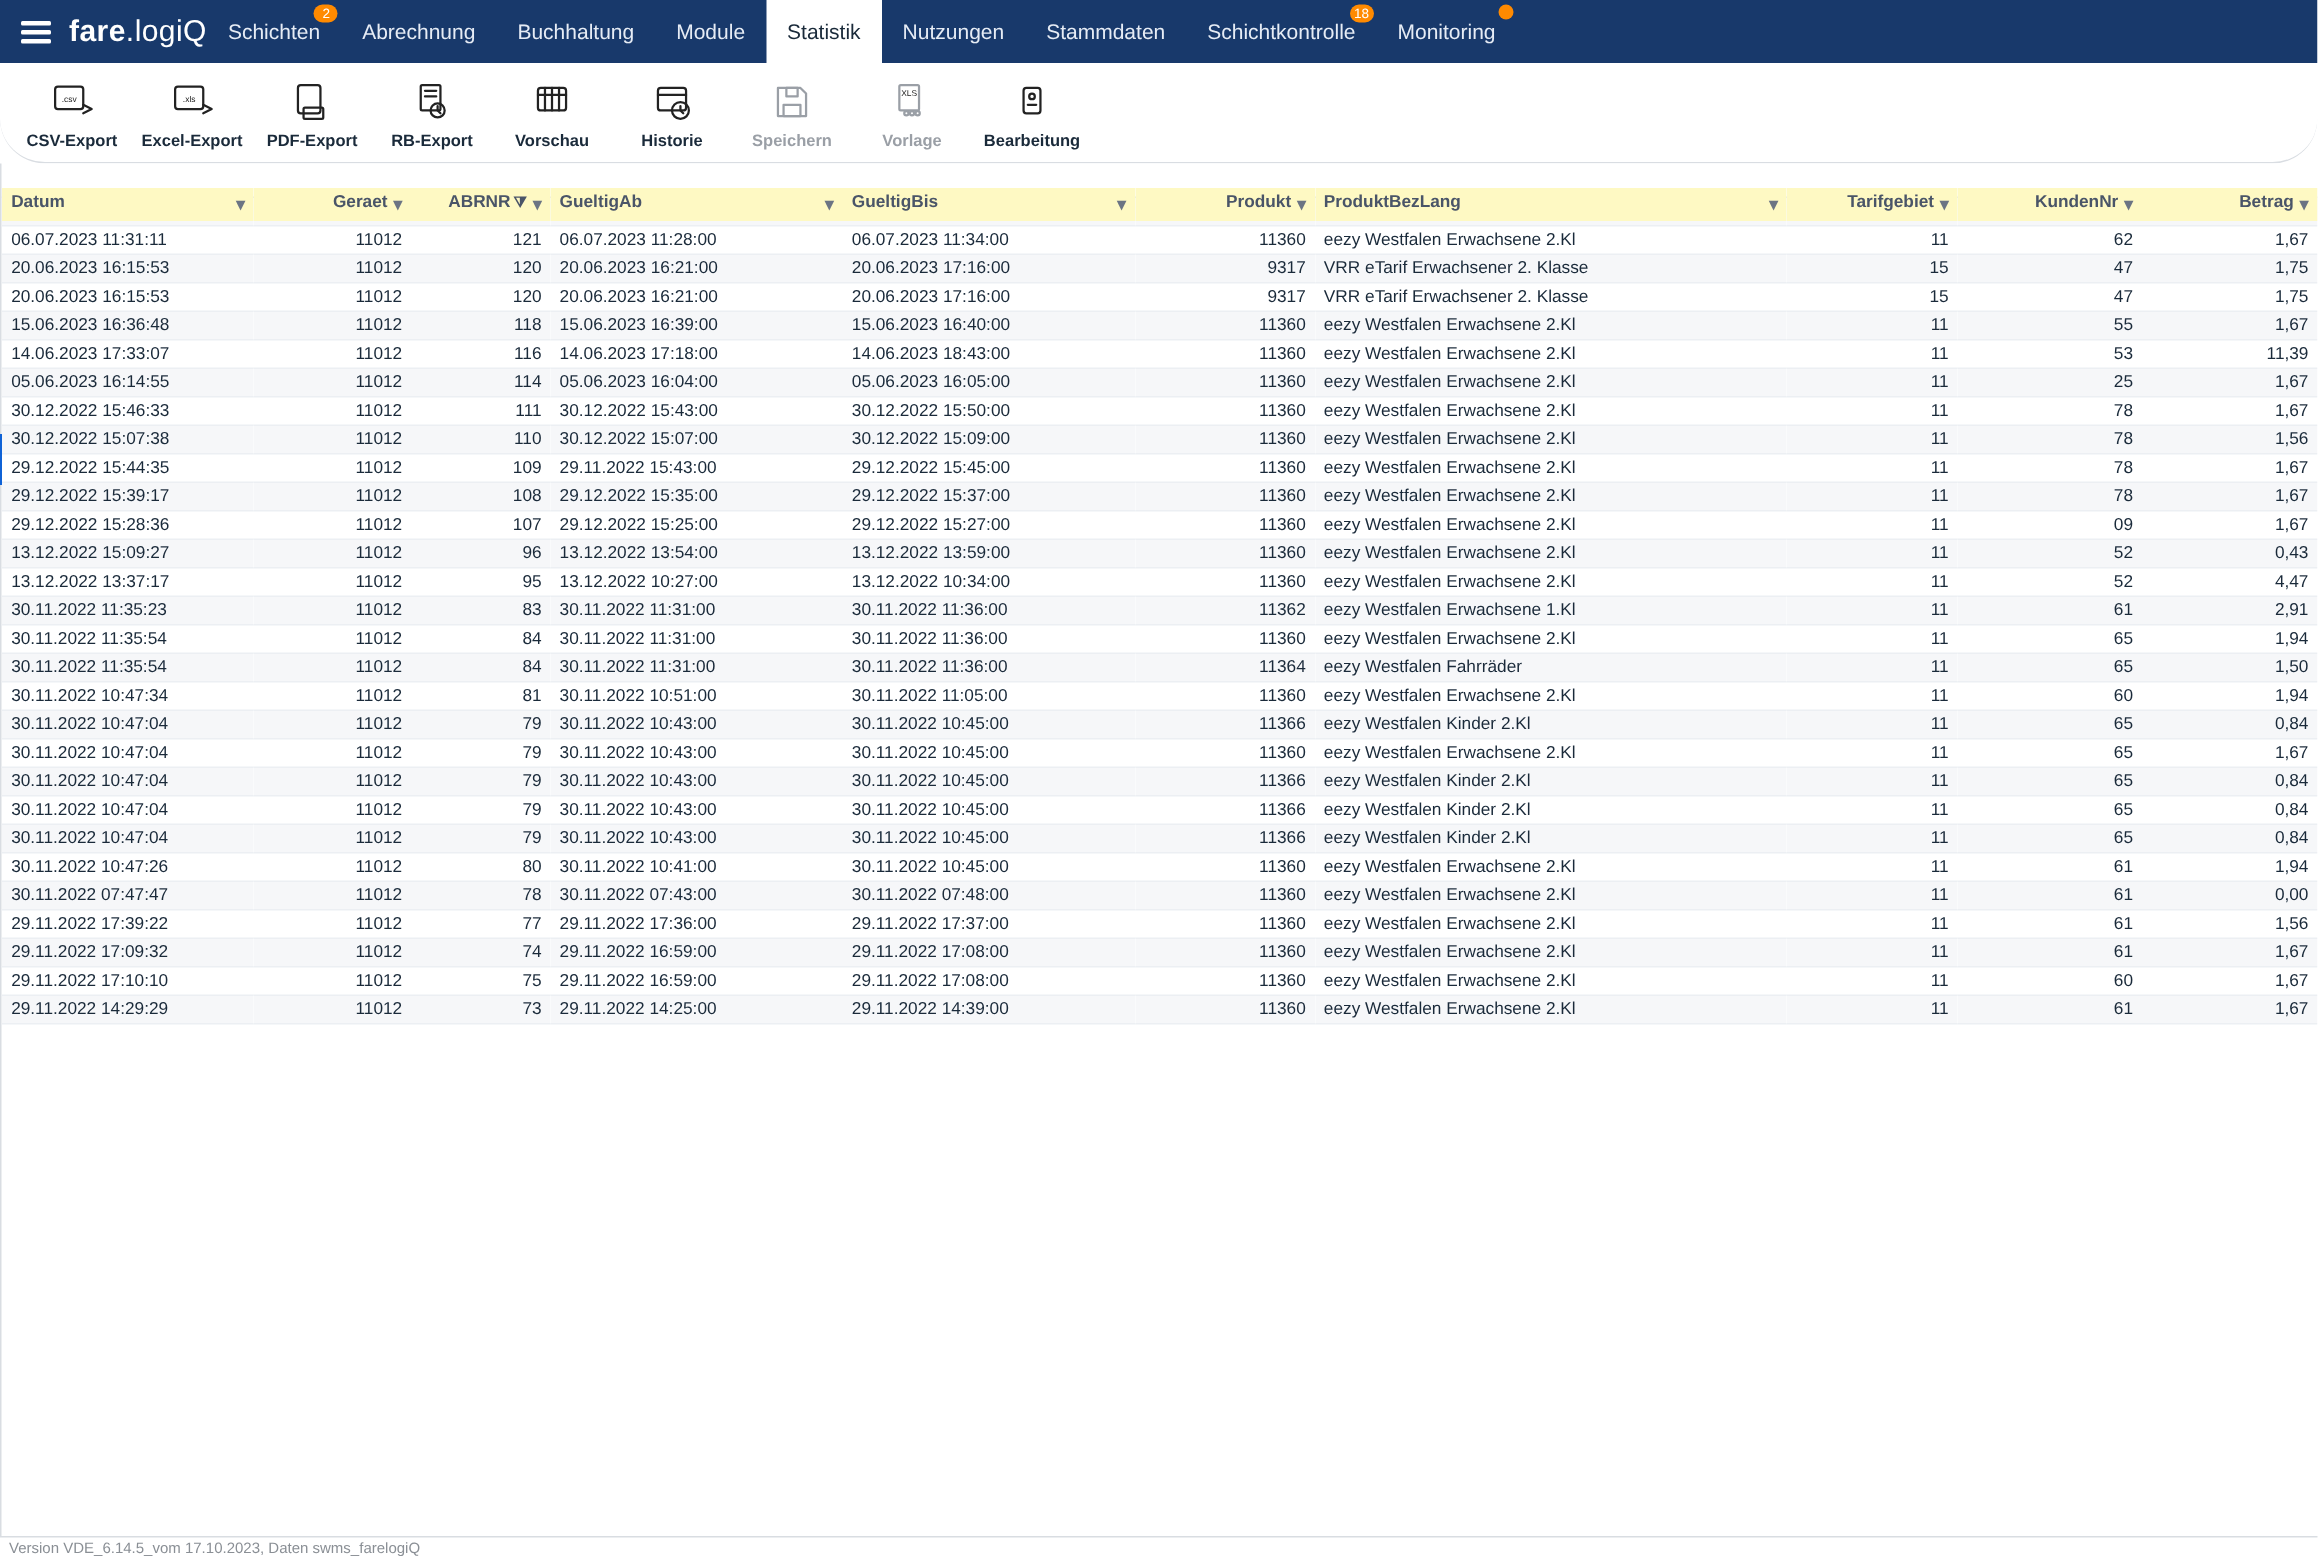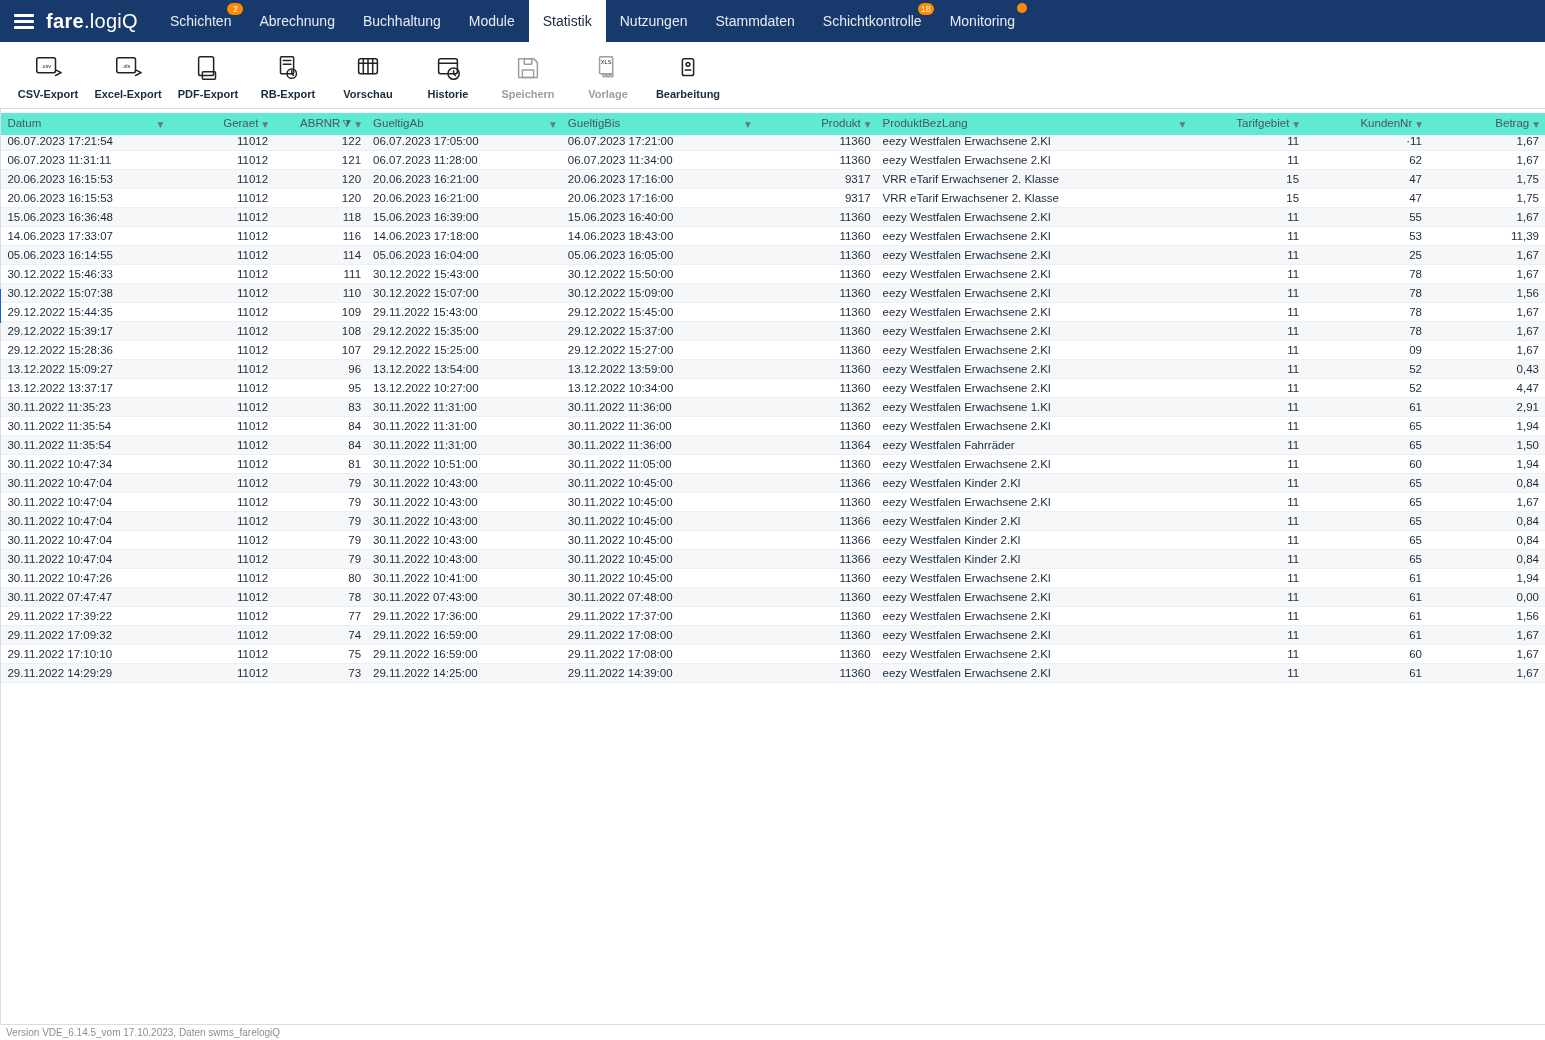--- a/index.html
+++ b/index.html
@@ -13,50 +13,50 @@
     --row-sel: #e7e9ec;
     --orange: #ff8a00;
     --toolbar-disabled: #9a9fa6;
   }
   html, body { margin:0; padding:0; font-family: Arial, Helvetica, sans-serif; font-size:12px; color:var(--text); background:#fff; height:100%; }
   .app { display:flex; flex-direction:column; height:100vh; width:100vw; }
   
   .topnav { background:var(--navy); color:#fff; height:42px; display:flex; align-items:center; padding:0 8px; }
   .hamburger { display:flex; flex-direction:column; gap:3px; padding:4px 6px; margin-right:6px; }
   .hamburger span { display:block; width:20px; height:3px; background:#fff; border-radius:1px; }
-  .brand { font-size:20px; font-weight:700; margin-right:18px; letter-spacing:.3px; }
+  .brand { font-size:20px; font-weight:700; letter-spacing:.3px; }
   .brand .dot { font-weight:400; }
   .brand .logiq { font-weight:400; }
   .navtabs { display:flex; height:100%; }
   .navtab { position:relative; display:flex; align-items:center; padding:0 14px; color:#e6ecf5; cursor:pointer; font-size:14px; }
   .navtab.active { background:#fff; color:var(--text); }
   .navtab .badge { position:absolute; top:3px; right:2px; background:var(--orange); color:#fff; font-size:9px; min-width:12px; height:12px; line-height:12px; text-align:center; border-radius:6px; padding:0 2px; }
   .navtab .badge.dot { width:10px; height:10px; min-width:10px; padding:0; border-radius:50%; font-size:0; }
   
-  .toolbar { display:flex; gap:4px; padding:6px 10px; border-bottom:1px solid var(--border); }
+  .toolbar { display:flex; gap:4px; padding:6px 10px; border-bottom:1px solid var(--border);border-radius:30px; }
   .tbtn { display:flex; flex-direction:column; align-items:center; justify-content:flex-end; width:72px; padding:4px 2px 2px; gap:4px; cursor:pointer; color:var(--text); }
   .tbtn.disabled { color:var(--toolbar-disabled); cursor:default; }
   .tbtn.disabled svg path, .tbtn.disabled svg rect, .tbtn.disabled svg circle, .tbtn.disabled svg line, .tbtn.disabled svg polyline { stroke:var(--toolbar-disabled); }
   .tbtn .ticon { width:32px; height:32px; display:flex; align-items:center; justify-content:center; }
   .tbtn .ticon svg { width:30px; height:30px; }
   .tbtn .tlabel { font-size:11px; font-weight:600; white-space:nowrap; }
   
   .main { flex:1 1 auto; display:flex; min-height:0; }
   .sidebar { width:272px; border-right:1px solid var(--border); overflow:auto; padding-top:4px; }
   .tree-item { padding:4px 4px 4px 8px; cursor:pointer; font-size:12.5px; color:#1a3a6b; }
   .tree-sub { padding:3px 4px 3px 22px; cursor:pointer; font-size:12.5px; color:#1a3a6b; position:relative; }
   .tree-sub::before { content:""; position:absolute; left:10px; top:50%; width:6px; height:1px; background:#7a8aa3; }
   .tree-sub::after  { content:""; position:absolute; left:10px; top:-2px; bottom:50%; width:1px; background:#7a8aa3; }
   .tree-sub:not(:last-child)::after { bottom:-2px; }
   .tree-sub.sel { background:var(--blue-sel); color:#fff; }
   .tree-sub.sel::before, .tree-sub.sel::after { background:#7a8aa3; }
   
   .gridwrap { flex:1 1 auto; overflow:auto; }
   table.grid { border-collapse:collapse; width:100%; table-layout:fixed; font-size:11.5px; }
-  .grid thead th { position:sticky; top:4px; background:#5eead4; border-bottom:1px solid var(--border); padding:4px 6px; font-weight:400; color:#4a5568; text-align:right; font-size:11.5px; }
+  .grid thead th { position:sticky; top:16px; background:#fef9c3; border-bottom:1px solid var(--border); padding:4px 6px; font-weight:700; color:#4a5568; text-align:right; font-size:11.5px; }
   .grid thead th.l { text-align:left; }
   .grid thead th .dd { float:right; margin-left:4px; color:#6b7483; }
   .grid thead th .filter-icon { font-size:10px; margin-left:2px; }
   .grid tbody td { padding:3px 6px; border-bottom:1px solid #eceff3; white-space:nowrap; overflow:hidden; text-overflow:ellipsis; }
   .grid tbody tr:nth-child(odd) td { background:var(--row-alt); }
   .grid tbody tr:nth-child(even) td { background:#fff; }
   .grid tbody tr.sel td { background:var(--row-sel) !important; }
   .r { text-align:right; }
   .l { text-align:left; }
   

